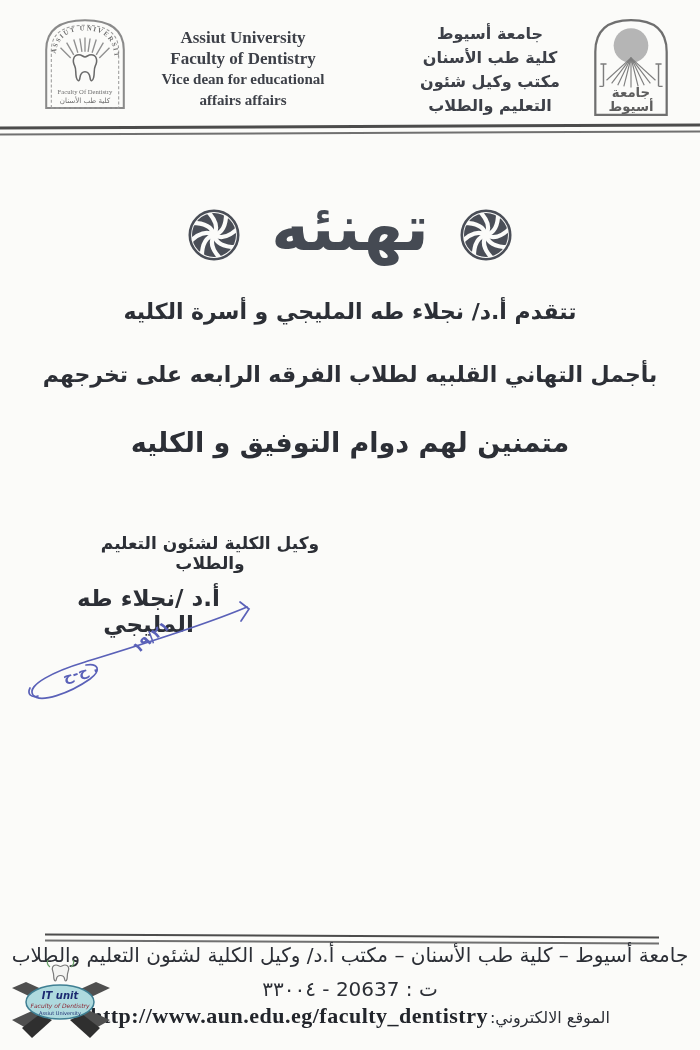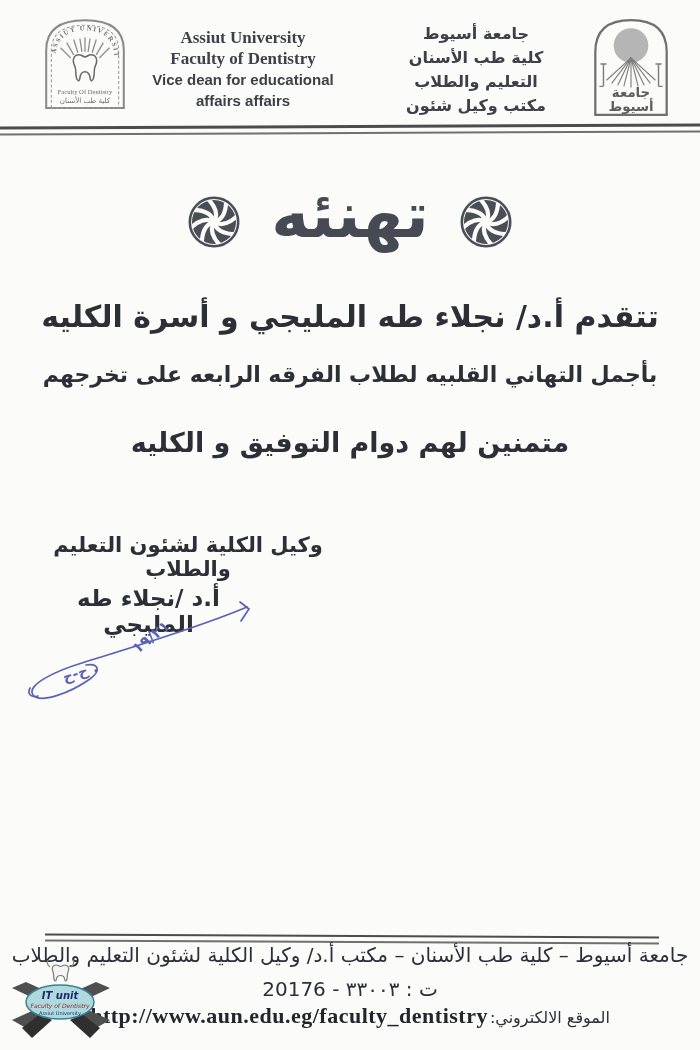--- a/index.html
+++ b/index.html
@@ -9,52 +9,52 @@
     font-family:"DejaVu Sans",sans-serif;color:#2e3138;
   }
   
   .hdr-logo-left{position:absolute;left:40px;top:13px;width:90px;height:98px;}
   .hdr-logo-right{position:absolute;left:590px;top:15px;width:82px;height:104px;}
   .hdr-en{
     position:absolute;left:128px;top:27px;width:230px;text-align:center;
     color:#3d4048;line-height:21px;
   }
   .hdr-en .serif{font-family:"Liberation Serif",serif;font-weight:bold;font-size:17px;}
-  .hdr-en .sans{font-family:Liberation Sans, sans-serif;font-weight:bold;font-size:15px;}
+  .hdr-en .sans{font-family:Liberation Serif, serif;font-weight:bold;font-size:15px;}
   .hdr-ar{
-    position:absolute;left:398px;top:22px;width:156px;text-align:center;
+    position:absolute;left:412px;top:22px;width:156px;text-align:center;
     direction:rtl;font-size:16px;font-weight:600;color:#3d4048;line-height:24px;
   }
   .rule{
     position:absolute;left:0;width:700px;height:4px;
     border-top:3px solid #4c4c4c;border-bottom:2px solid #707070;
   }
   .rule.top{top:125px;transform:rotate(-0.25deg);}
   .rule.bottom{top:935px;left:45px;width:614px;border-top-width:2px;transform:rotate(0.3deg);}
   
   .title-row{
-    position:absolute;top:183px;left:0;width:700px;
+    position:absolute;top:196px;left:0;width:700px;
     display:flex;align-items:center;justify-content:center;gap:30px;
   }
   .title-word{
     font-size:64px;font-weight:bold;color:#454a53;direction:rtl;line-height:1;
     padding-bottom:14px;
   }
   
   .body-line{
     position:absolute;left:0;width:700px;padding:0 38px;box-sizing:border-box;
     direction:rtl;text-align:center;font-weight:bold;color:#2c2f36;
   }
-  .bl1{top:299px;font-size:30px;}
+  .bl1{top:299px;font-size:22px;}
   .bl2{top:362px;font-size:22px;}
   .bl3{top:427px;font-size:27px;}
   
   .sig-title{
-    position:absolute;left:42px;top:533px;width:292px;direction:rtl;text-align:center;
-    font-size:21px;font-weight:bold;color:#2c2f36;
+    position:absolute;left:64px;top:533px;width:292px;direction:rtl;text-align:center;
+    font-size:17px;font-weight:bold;color:#2c2f36;
   }
   .sig-name{
     position:absolute;left:46px;top:585px;width:205px;direction:rtl;text-align:center;
     font-size:23px;font-weight:bold;color:#2c2f36;
   }
   .sig-ink{position:absolute;left:0;top:555px;width:310px;height:165px;}
   .scribble{position:absolute;color:#5a61b8;font-size:15px;font-weight:bold;}
   .scr1{left:130px;top:628px;transform:rotate(-38deg);}
   .scr2{left:62px;top:664px;transform:rotate(-18deg);font-size:14px;}
   
@@ -105,22 +105,22 @@
   <div class="hdr-en">
     <div class="serif">Assiut University</div>
     <div class="serif">Faculty of Dentistry</div>
     <div class="sans">Vice dean for educational</div>
     <div class="sans">affairs affairs</div>
   </div>
 
   <div class="hdr-ar">
     <div>جامعة أسيوط</div>
     <div>كلية طب الأسنان</div>
+    <div>مكتب وكيل شئون</div>
     <div>التعليم والطلاب</div>
-    <div>مكتب وكيل شئون</div>
   </div>
 
   <svg class="hdr-logo-right" viewBox="0 0 80 102">
     <path d="M5,98 L5,36 Q5,5 40,5 Q75,5 75,36 L75,98 Z" fill="none" stroke="#6f6f6f" stroke-width="2.2"></path>
     <circle cx="40" cy="30" r="17" fill="#b5b5b5"></circle>
     <g stroke="#7d7d7d" stroke-width="1.1">
       <line x1="40" y1="42" x2="16" y2="64"></line>
         <line x1="40" y1="42" x2="21" y2="67"></line>
       <line x1="40" y1="42" x2="27" y2="69"></line>
         <line x1="40" y1="42" x2="33" y2="70"></line>
@@ -185,21 +185,21 @@
       <path d="M240,47 L249,54 L241,66"></path>
       <path d="M30,133 c-3,6 1,10 8,8"></path>
     </g>
   </svg>
   <div class="scribble scr1">١٩/٢١</div>
   <div class="scribble scr2">ح-ح .</div>
 
   <div class="rule bottom"></div>
 
   <div class="ftr-line1">جامعة أسيوط – كلية طب الأسنان – مكتب أ.د/ وكيل الكلية لشئون التعليم والطلاب</div>
-  <div class="ftr-phone">ت : ٣٣٠٠٣ - 20176</div>
+  <div class="ftr-phone">ت : 20637 - ٣٣٠٠٤</div>
   <div class="ftr-site">
     <span class="lbl">الموقع الالكتروني:</span>
     <span class="url">http://www.aun.edu.eg/faculty_dentistry</span>
   </div>
 
   <svg class="it-logo" viewBox="0 0 98 88">
     <g>
       <polygon points="0,30 14,24 98,62 84,70" fill="#4f4f4f"></polygon>
       <polygon points="98,30 84,24 0,62 14,70" fill="#4f4f4f"></polygon>
       <polygon points="10,70 28,56 40,62 20,80" fill="#2f2f2f"></polygon>

